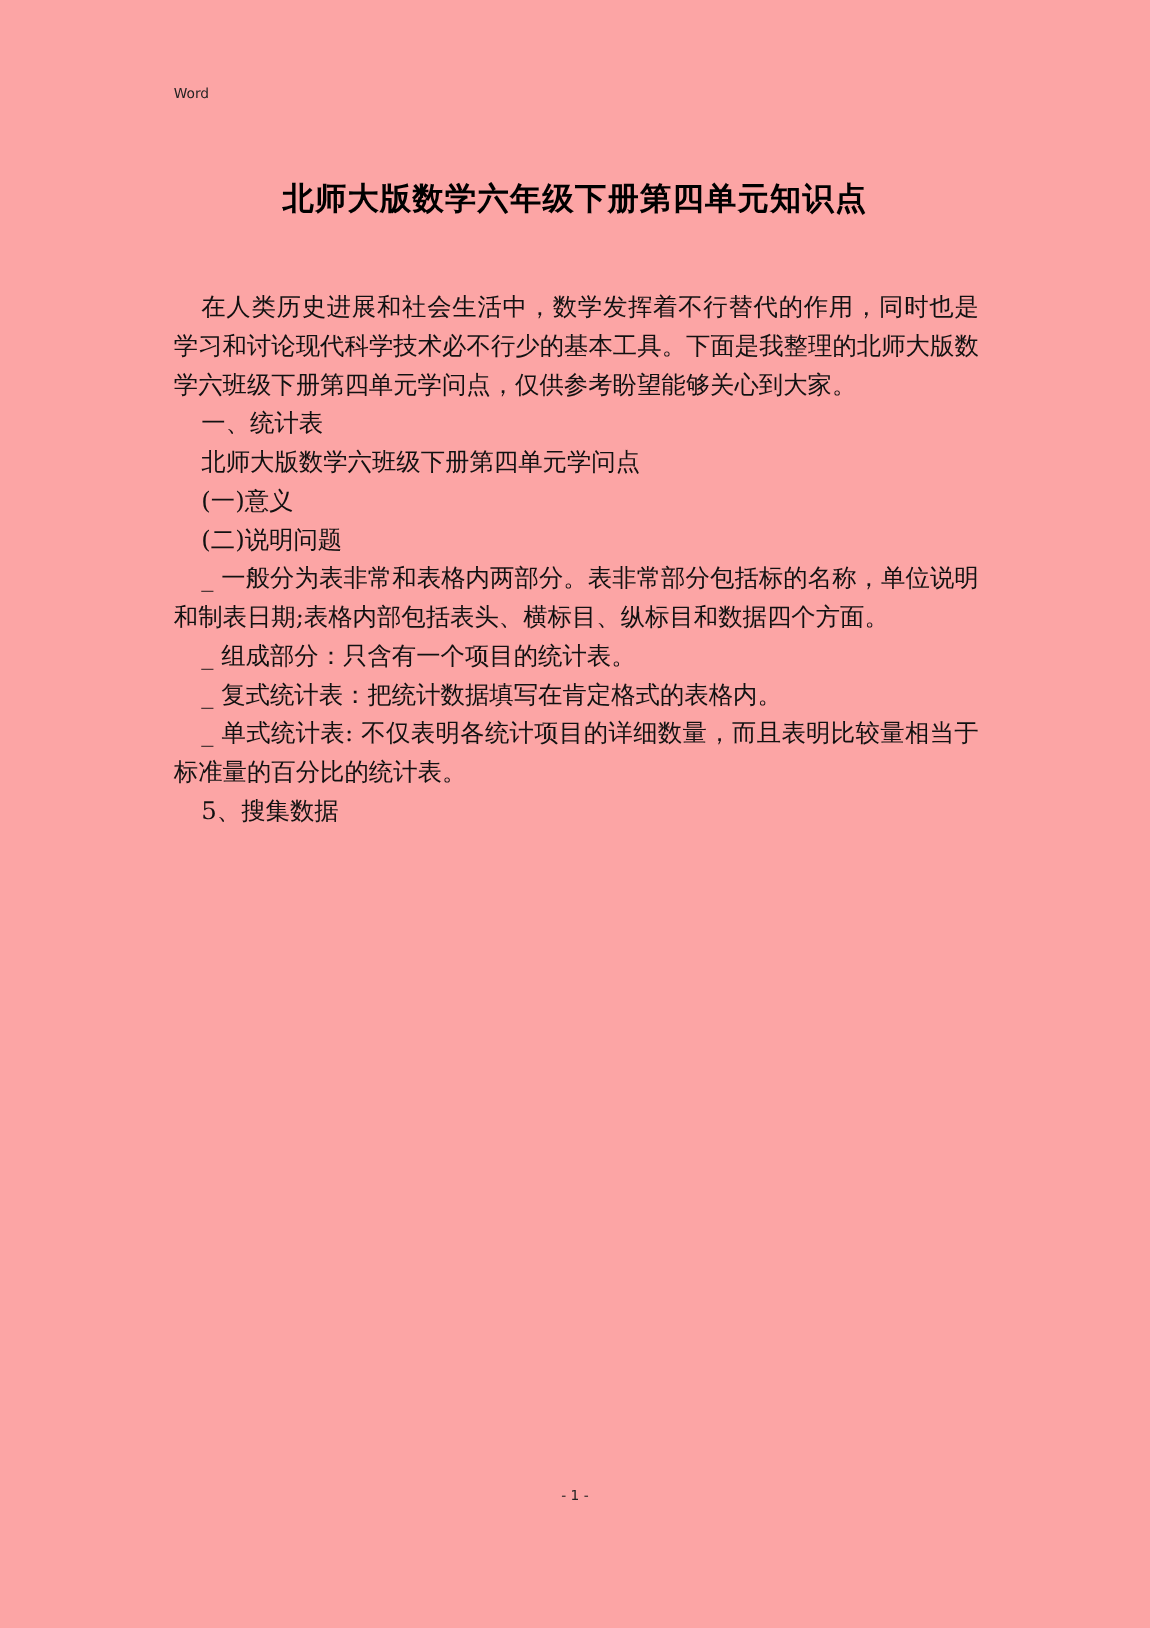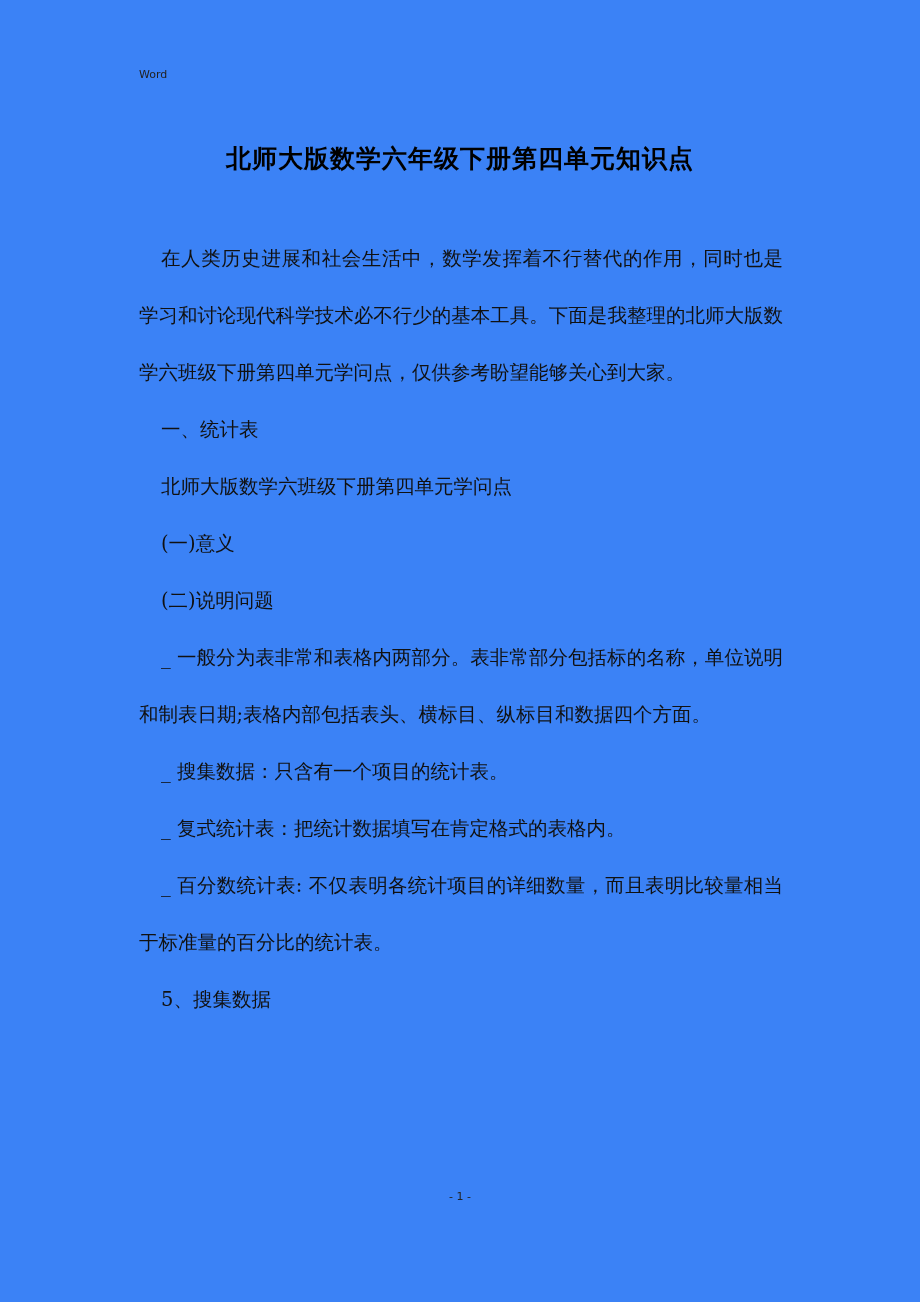--- a/index.html
+++ b/index.html
@@ -12,21 +12,21 @@
       height: 1302px;
       position: relative;
       overflow: hidden;
       font-family: "DejaVu Serif", "Liberation Serif", serif;
       color: #111111;
     }
     .page {
       position: absolute;
       left: 0; top: 0;
       width: 920px; height: 1302px;
-      background: #3b82f6;
+      background: #fca5a5;
     }
     .header-label {
       position: absolute;
       left: 139px;
       top: 68px;
       font-family: "DejaVu Sans", "Liberation Sans", sans-serif;
       font-size: 11px;
       color: #222;
     }
     .doc-title {
@@ -41,21 +41,21 @@
       letter-spacing: 1px;
       color: #000;
       margin: 0;
     }
     .body {
       position: absolute;
       left: 139px;
       top: 230px;
       width: 644px;
       font-size: 19.5px;
-      line-height: 57px;
+      line-height: 31px;
     }
     .p {
       margin: 0;
       text-align: justify;
       text-indent: 22px;
     }
     .page-number {
       position: absolute;
       left: 0;
       width: 920px;
@@ -74,20 +74,20 @@
 
   <h1 class="doc-title">北师大版数学六年级下册第四单元知识点</h1>
 
   <div class="body">
     <p class="p">在人类历史进展和社会生活中，数学发挥着不行替代的作用，同时也是学习和讨论现代科学技术必不行少的基本工具。下面是我整理的北师大版数学六班级下册第四单元学问点，仅供参考盼望能够关心到大家。</p>
     <p class="p">一、统计表</p>
     <p class="p">北师大版数学六班级下册第四单元学问点</p>
     <p class="p">(一)意义</p>
     <p class="p">(二)说明问题</p>
     <p class="p">_ 一般分为表非常和表格内两部分。表非常部分包括标的名称，单位说明和制表日期;表格内部包括表头、横标目、纵标目和数据四个方面。</p>
-    <p class="p">_ 搜集数据：只含有一个项目的统计表。</p>
+    <p class="p">_ 组成部分：只含有一个项目的统计表。</p>
     <p class="p">_ 复式统计表：把统计数据填写在肯定格式的表格内。</p>
-    <p class="p">_ 百分数统计表: 不仅表明各统计项目的详细数量，而且表明比较量相当于标准量的百分比的统计表。</p>
+    <p class="p">_ 单式统计表: 不仅表明各统计项目的详细数量，而且表明比较量相当于标准量的百分比的统计表。</p>
     <p class="p">5、搜集数据</p>
   </div>
 
   <div class="page-number">- 1 -</div>
 </div>
 
 </body></html>

